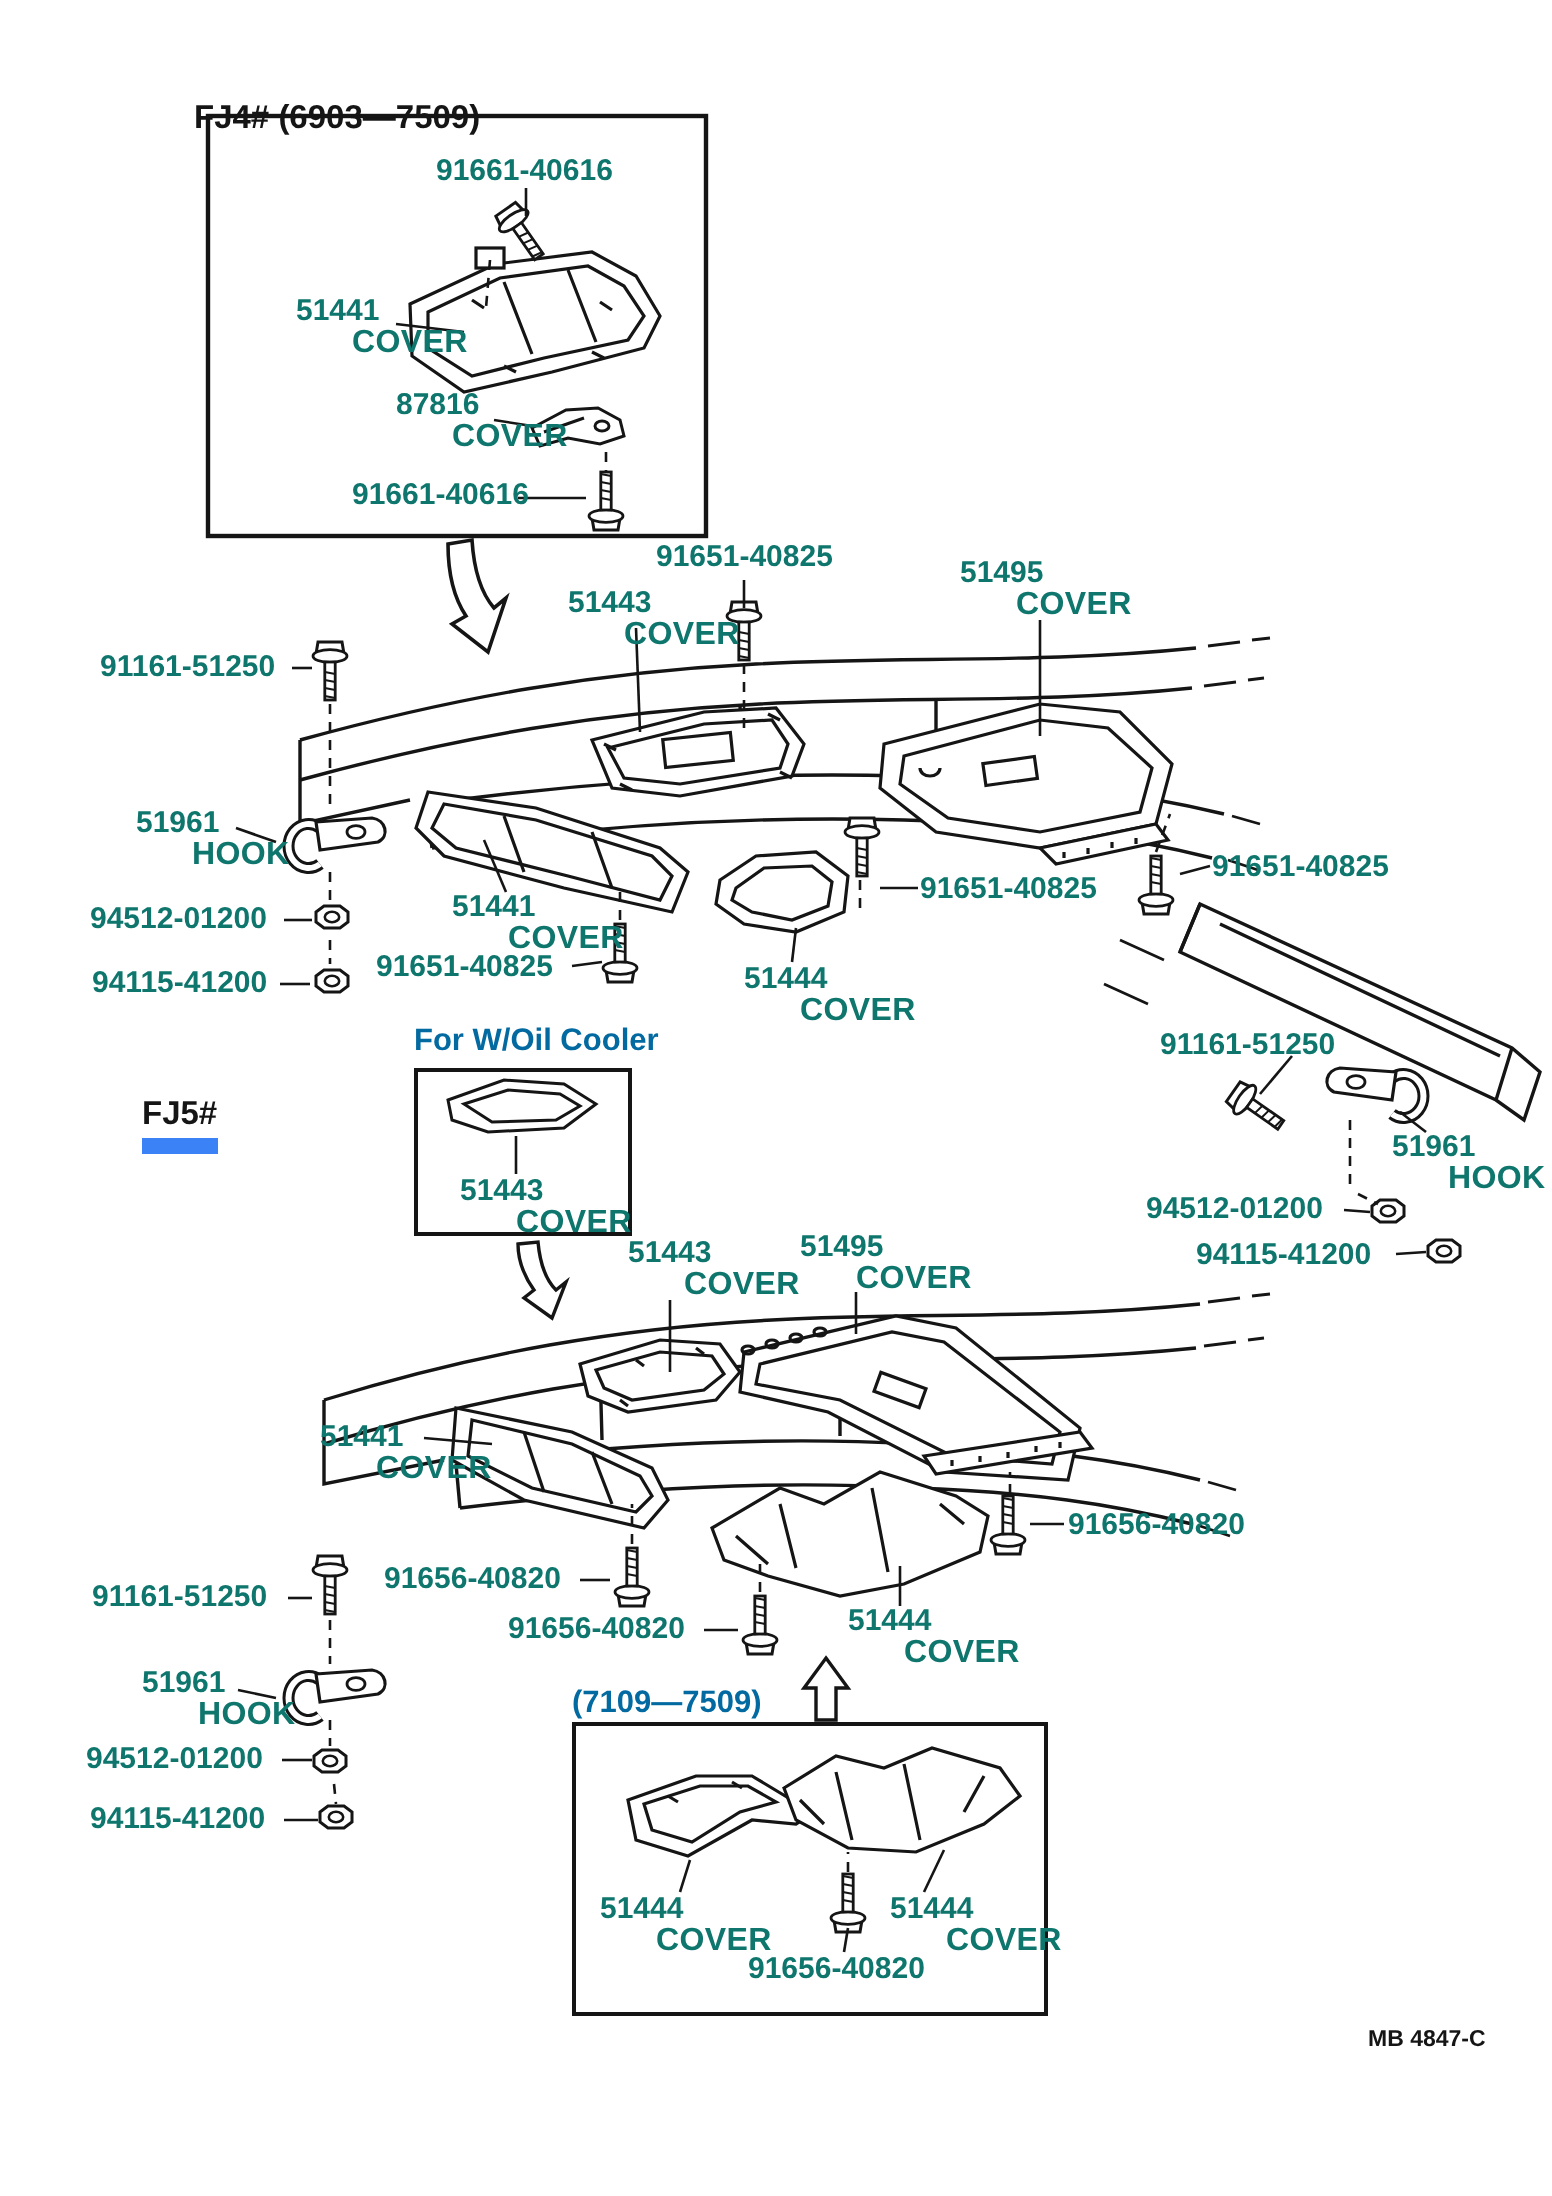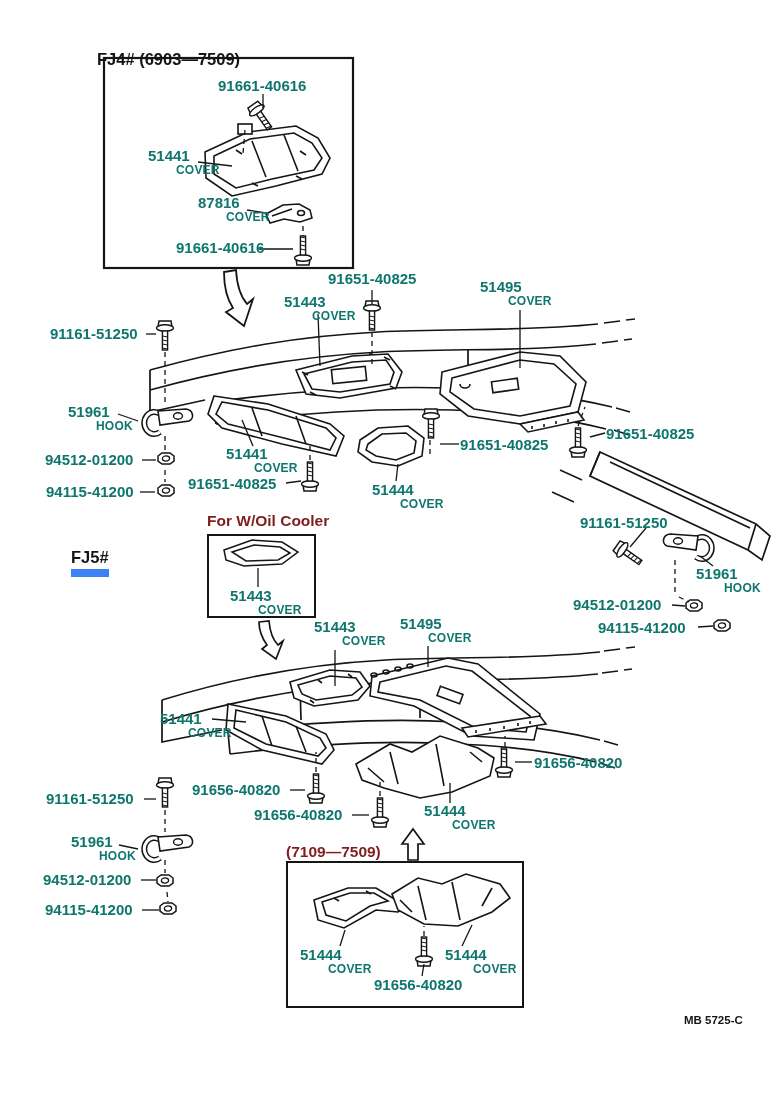--- a/index.html
+++ b/index.html
@@ -1,24 +1,24 @@
 <!DOCTYPE html>
 <html><head>
 <meta charset="utf-8">
 <style>
   html,body{margin:0;padding:0;background:#ffffff;}
   #page{position:relative;width:776px;height:1098px;background:#ffffff;overflow:hidden;
         font-family:"Liberation Sans",sans-serif;color:#151515;}
   #art{position:absolute;left:0;top:0;}
   .callout{position:absolute;font-weight:bold;line-height:1.02;white-space:nowrap;color:#0f766e;}
   .pn{font-size:15px;}
-  .sub{font-size:12px;margin-top:1px;letter-spacing:.2px;padding-left:28px;}
+  .sub{font-size:16px;margin-top:1px;letter-spacing:.2px;padding-left:28px;}
   .hdr{position:absolute;font-weight:bold;font-size:16.5px;white-space:nowrap;color:#151515;margin-top:12px;}
   .hdr.underline{border-bottom:8px solid #3b82f6;padding-bottom:2px;}
-  .note{position:absolute;font-weight:bold;font-size:15.5px;white-space:nowrap;color:#7f1d1d;}
+  .note{position:absolute;font-weight:bold;font-size:15.5px;white-space:nowrap;color:#0369a1;}
   .doccode{position:absolute;font-weight:bold;font-size:11.5px;white-space:nowrap;color:#151515;}
 </style>
 </head>
 <body>
 
 <div id="page">
 
 <svg id="art" width="776" height="1098" viewBox="0 0 776 1098">
   <defs>
     <g id="boltpart">
@@ -236,21 +236,21 @@
     <path d="M505,747 L505,736"></path>
     <path d="M165,810 L165,832 M165,860 L165,873 M167,892 L168,902"></path>
     <path d="M424,936 L424,926"></path>
   </g>
 </svg>
 
 <div class="hdr" style="left:97px;top:38px">FJ4# (6903—7509)</div>
 <div class="hdr underline" style="left:71px;top:536px">FJ5#</div>
 <div class="note" style="left:207px;top:512px">For W/Oil Cooler</div>
 <div class="note" style="left:286px;top:843px">(7109—7509)</div>
-<div class="doccode" style="left:684px;top:1014px">MB 5725-C</div>
+<div class="doccode" style="left:684px;top:1014px">MB 4847-C</div>
 
 <div class="callout" style="left:218px;top:78px">
       <div class="pn">91661-40616</div>
     </div>
 <div class="callout" style="left:148px;top:148px">
       <div class="pn">51441</div>
       <div class="sub">COVER</div>
     </div>
 <div class="callout" style="left:198px;top:195px">
       <div class="pn">87816</div>

